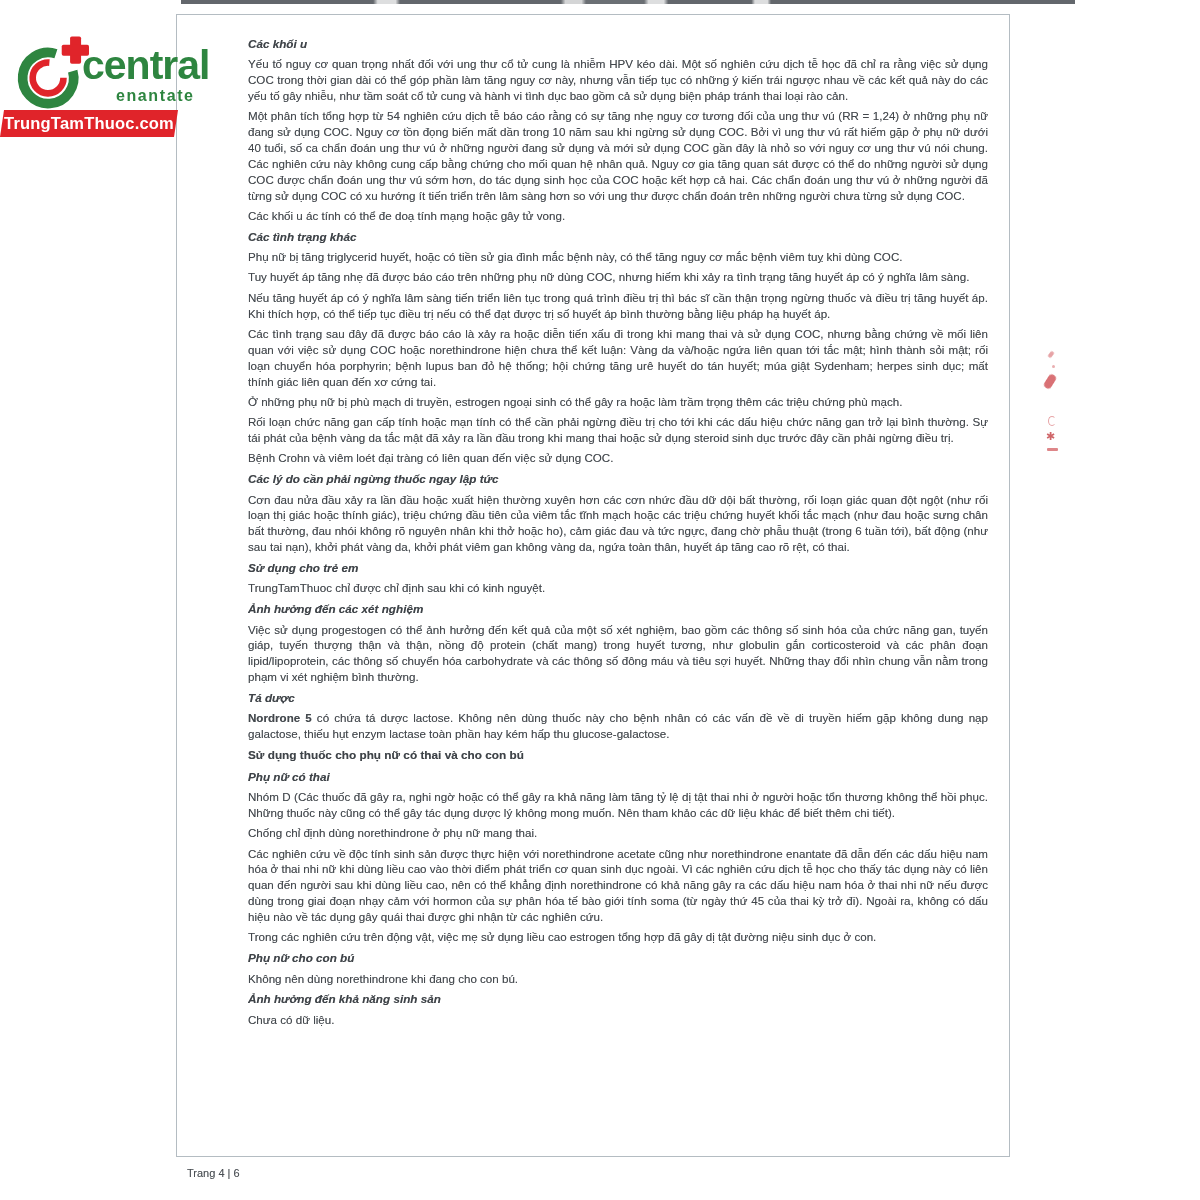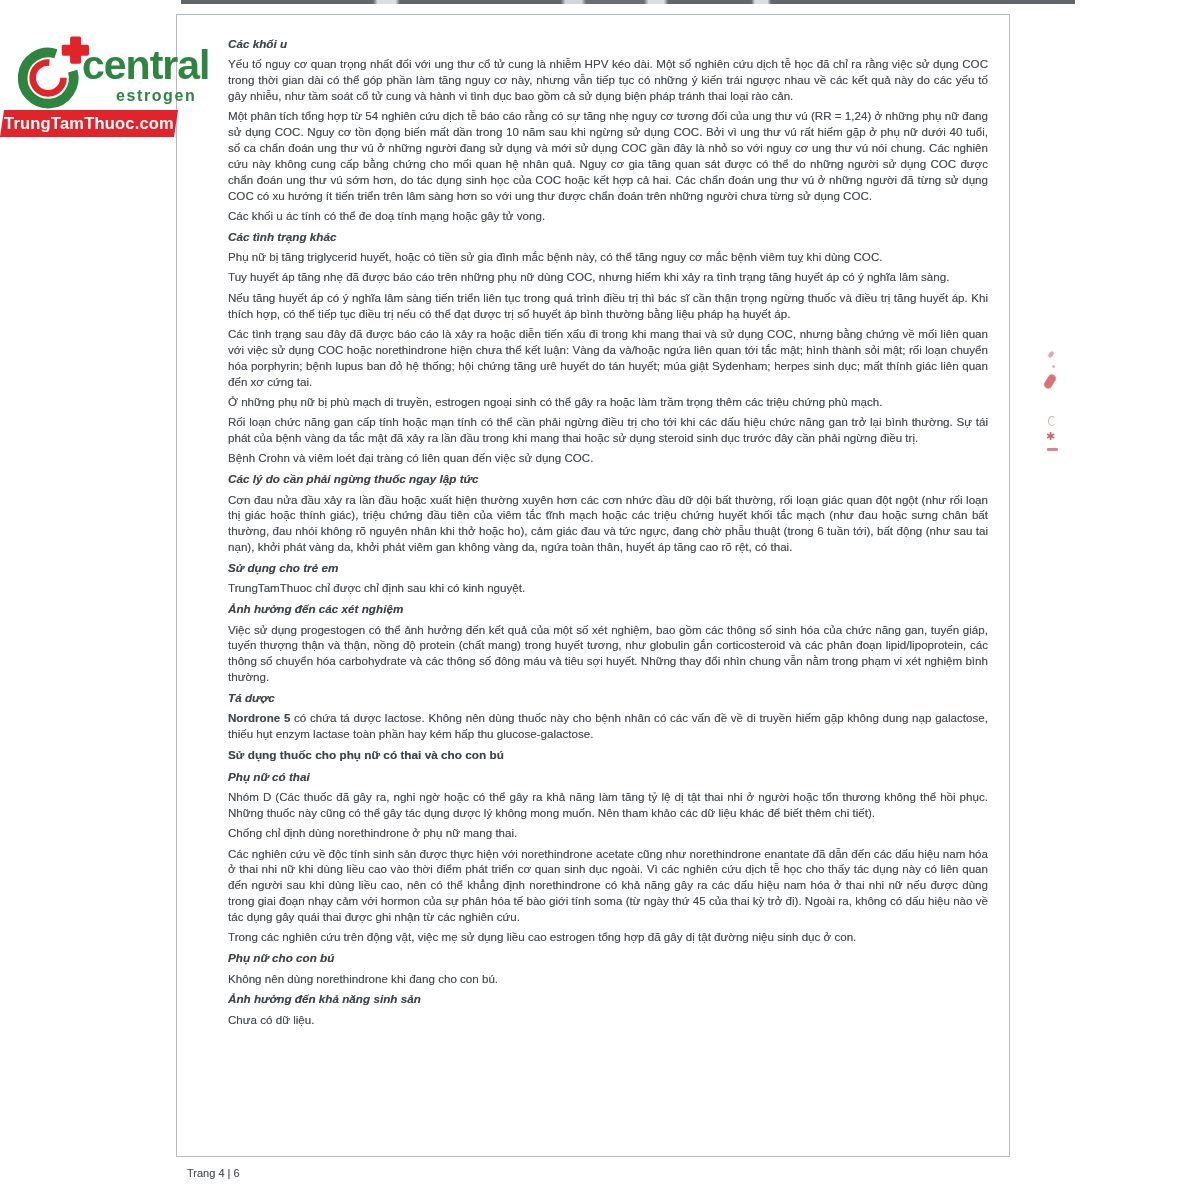--- a/index.html
+++ b/index.html
@@ -13,21 +13,21 @@
     background:linear-gradient(90deg,
       #63676c 0%, #63676c 21.5%, #dddedf 22%, #dddedf 24%, #63676c 24.5%,
       #63676c 42.5%, #d4d5d6 43%, #d4d5d6 44.8%, #6b6f74 45.3%,
       #6b6f74 51.8%, #dddedf 52.3%, #dddedf 54%, #63676c 54.5%,
       #63676c 63.8%, #dddedf 64.2%, #dddedf 65.6%, #63676c 66%, #63676c 100%);
   }
   
   .sheet{
     position:absolute;left:176px;top:14px;width:834px;height:1143px;
     box-sizing:border-box;border:1px solid #b4bcc2;background:#fff;
-    padding:16px 21px 0 51px;
+    padding:16px 21px 0 71px;
   }
   .doc{height:1115px;overflow:hidden;}
   .para{
     font-size:11.6px;line-height:15.85px;color:#43484d;text-align:justify;
     margin:0 0 4.5px 0;
     text-shadow:0 0 0.6px rgba(67,72,77,0.45);
   }
   .head{
     font-size:11.7px;line-height:15.85px;color:#3e4348;font-weight:bold;font-style:italic;
     margin:5px 0 4.5px 0;text-shadow:0 0 0.6px rgba(62,67,72,0.45);
@@ -109,21 +109,21 @@
 </div>
 
 <div class="logo">
   <svg class="logo-mark" viewBox="0 0 100 100" xmlns="http://www.w3.org/2000/svg">
     <path d="M 69 44.5 A 29 29 0 1 1 49.9 24.7" fill="none" stroke="#2e8540" stroke-width="11"></path>
     <path d="M 58.5 52 A 17.5 17.5 0 1 1 42.5 34.8" fill="none" stroke="#e0242a" stroke-width="7.5"></path>
     <rect x="66" y="5" width="12.5" height="31" rx="2" fill="#e0242a"></rect>
     <rect x="56.5" y="14.5" width="31" height="12.5" rx="2" fill="#e0242a"></rect>
   </svg>
   <div class="brand">central</div>
-  <div class="brand-sub">estrogen</div>
+  <div class="brand-sub">enantate</div>
   <div class="banner">
     <span>TrungTamThuoc.com</span>
   </div>
 </div>
 
 <div>
   <div class="ink ink-a1"></div>
   <div class="ink ink-a2"></div>
   <div class="ink ink-a3"></div>
   <div class="ink ink-b1"></div>

